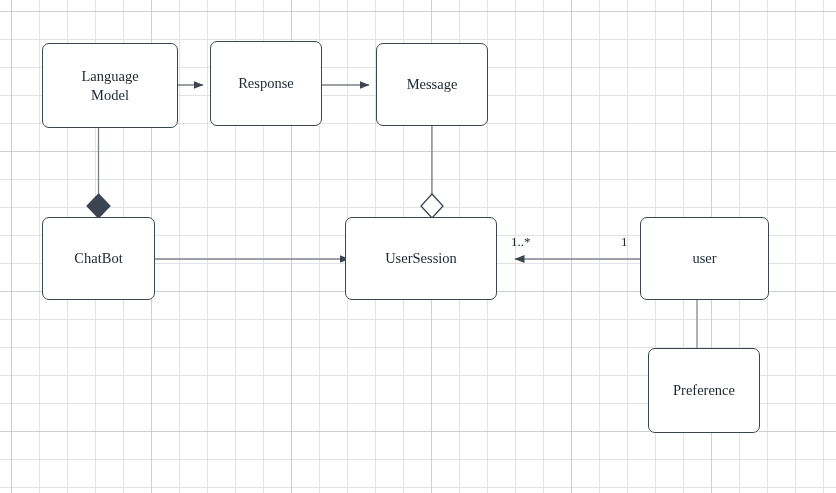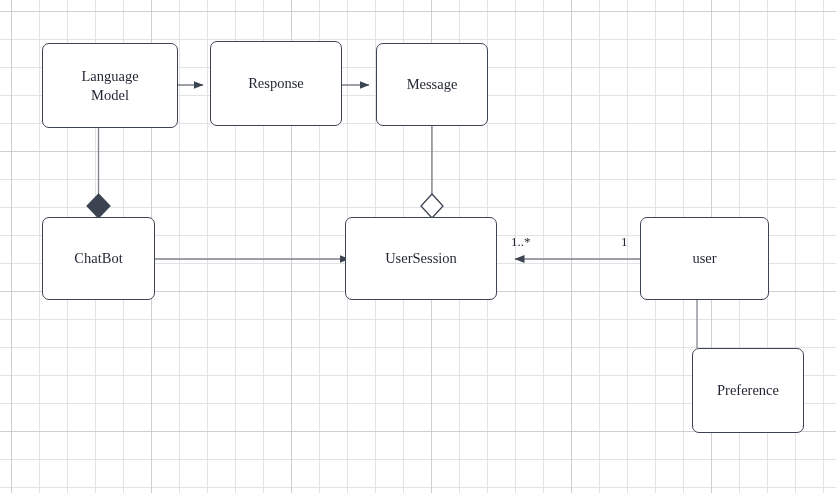--- a/index.html
+++ b/index.html
@@ -94,29 +94,29 @@
     </g>
 
     <g>
       <line x1="697" y1="300" x2="697" y2="348" stroke="#9a9ea4" stroke-width="1.6"></line>
     </g>
   </svg>
 
   <div class="node" style="left:42px; top:43px; width:136px; height:85px;">Language
 Model</div>
 
-  <div class="node" style="left:210px; top:41px; width:132px; height:85px;">Response</div>
+  <div class="node" style="left:210px; top:41px; width:112px; height:85px;">Response</div>
 
   <div class="node" style="left:42px; top:217px; width:113px; height:83px;">ChatBot</div>
 
   <div class="node" style="left:376px; top:43px; width:112px; height:83px;">Message</div>
 
   <div class="node" style="left:345px; top:217px; width:152px; height:83px;">UserSession</div>
 
   <div class="node" style="left:640px; top:217px; width:129px; height:83px;">user</div>
 
-  <div class="node" style="left:648px; top:348px; width:112px; height:85px;margin-left:44px;">Preference</div>
+  <div class="node" style="left:648px; top:348px; width:112px; height:85px;">Preference</div>
 
   <div class="edge-label" style="left:511px; top:234px;">1..*</div>
 
   <div class="edge-label" style="left:621px; top:234px;">1</div>
 
 </div>
 
 </body></html>

